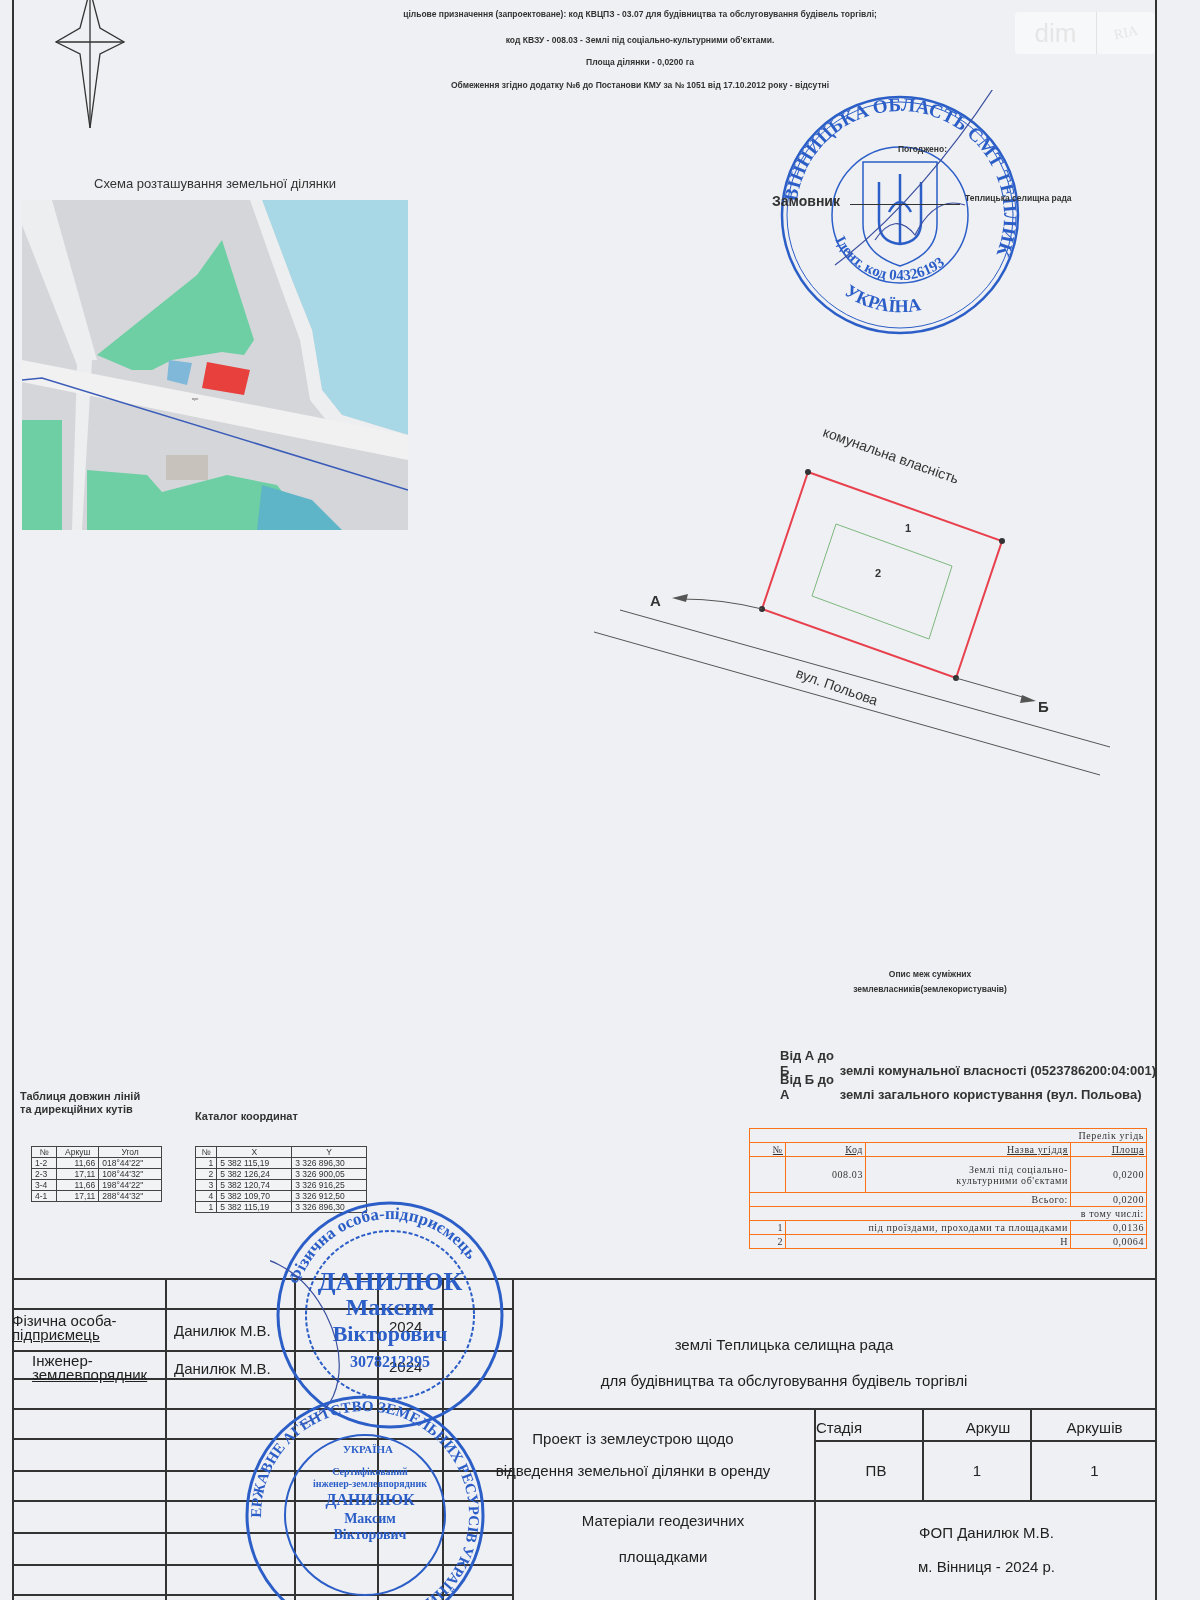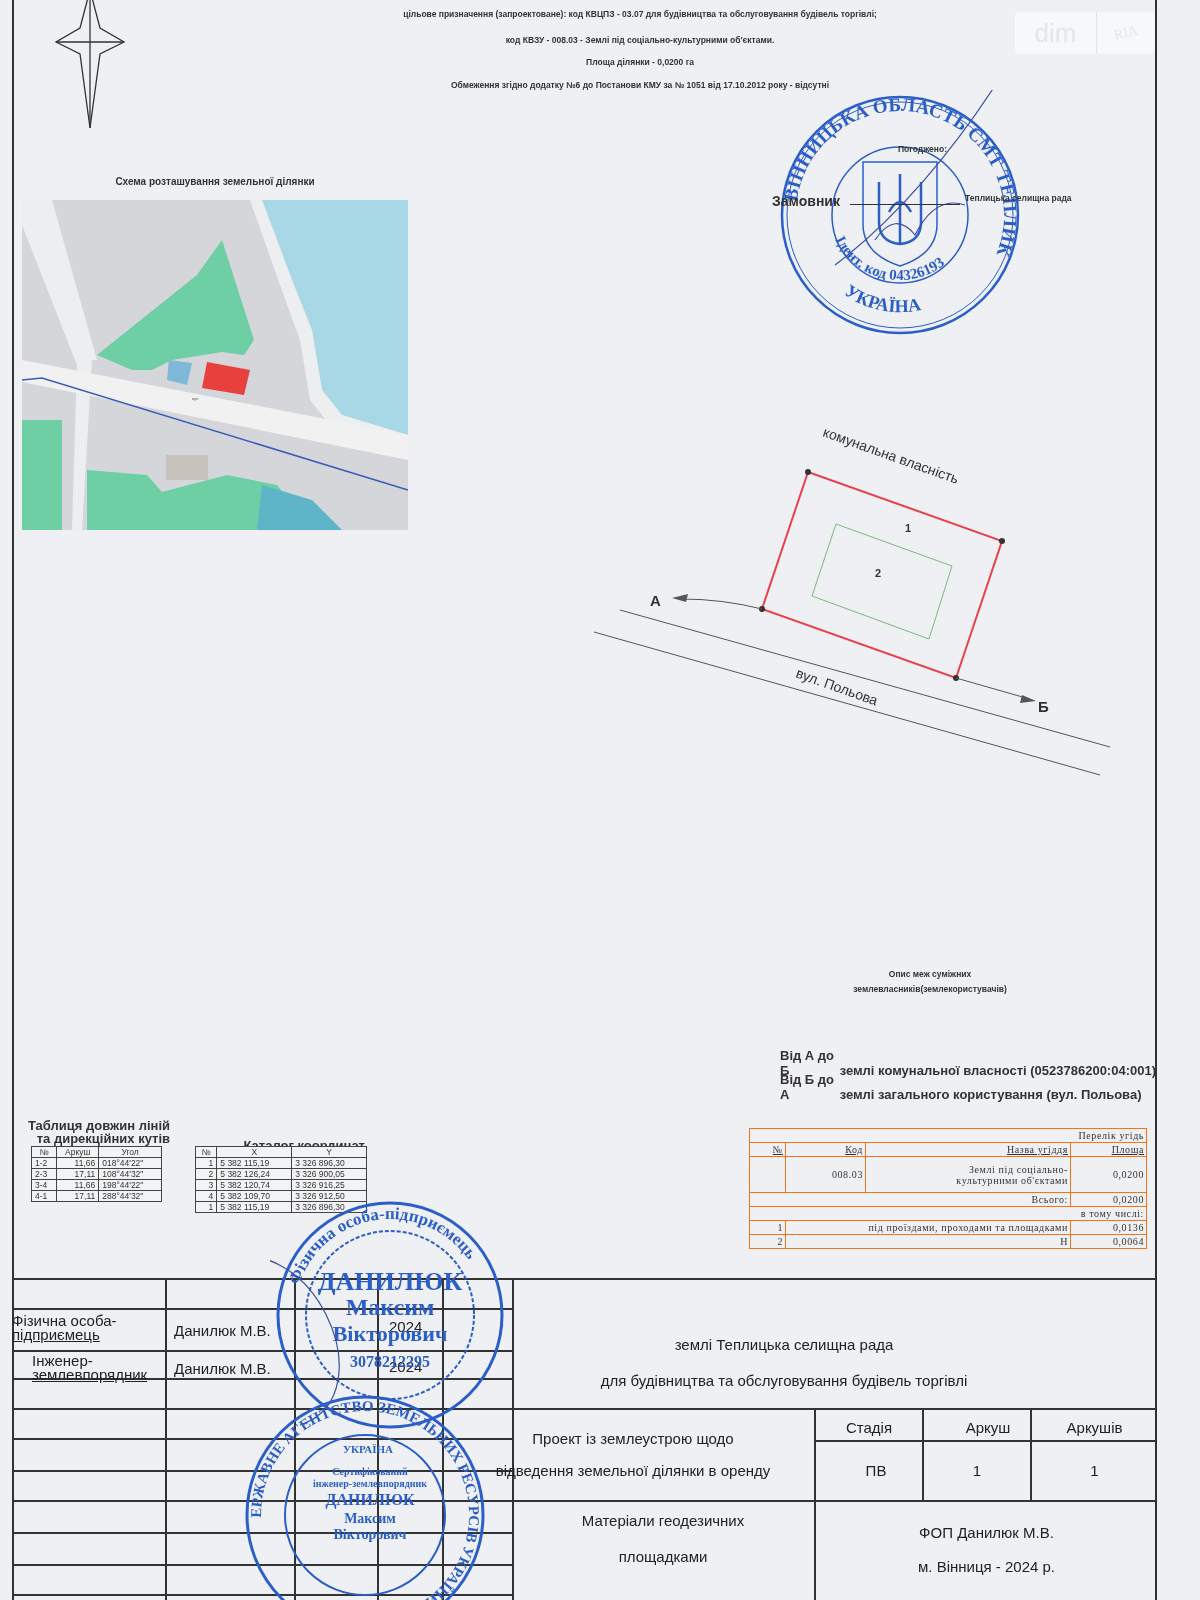--- a/index.html
+++ b/index.html
@@ -11,26 +11,26 @@
   .frame-left { position: absolute; left: 12px; top: 0; width: 2px; height: 1600px; background: #333; }
   .frame-right { position: absolute; left: 1155px; top: 0; width: 2px; height: 1600px; background: #333; }
 
   .abs { position: absolute; }
   .hdr-line { position: absolute; left: 330px; width: 620px; text-align: center; font-size: 8.5px; font-weight: bold; color: #333; }
 
   .watermark { position: absolute; left: 1015px; top: 12px; width: 140px; height: 42px; background: rgba(255,255,255,0.55); border-radius: 4px; display: flex; }
   .watermark .w1 { width: 82px; border-right: 1px solid rgba(220,220,220,0.8); color: #e6e6e6; font-size: 26px; text-align: center; line-height: 42px; }
   .watermark .w2 { flex: 1; color: #e6e6e6; font-size: 14px; text-align: center; line-height: 42px; font-family: "Liberation Serif", serif; transform: rotate(-12deg); }
 
-  .map-title { position: absolute; left: 22px; top: 176px; width: 386px; text-align: center; font-size: 10px; font-weight: bold; color: #333; }
+  .map-title { position: absolute; left: 22px; top: 176px; width: 386px; text-align: center; font-size: 13px; font-weight: normal; color: #333; }
   .map { position: absolute; left: 22px; top: 200px; width: 386px; height: 330px; background: #d4d6da; overflow: hidden; }
 
   .stamp-text { font-family: "Liberation Serif", serif; fill: #2c5ec8; font-weight: bold; }
 
-  .small-title { position: absolute; font-size: 13px; font-weight: bold; text-align: right; color: #333; line-height: 13px; margin-top: 29px; }
+  .small-title { position: absolute; font-size: 11px; font-weight: bold; text-align: left; color: #333; line-height: 13px; }
 
   table.mini { position: absolute; border-collapse: collapse; font-size: 8.5px; color: #333; background: #f2f3f5; }
   table.mini td, table.mini th { border: 1px solid #444; padding: 0 3px; height: 11px; font-weight: normal; white-space: nowrap; }
   table.mini th { text-align: center; }
   table.mini td.num { text-align: right; }
 
   table.ugid { position: absolute; left: 749px; top: 1128px; width: 398px; border-collapse: collapse; font-family: "Liberation Serif", serif; font-size: 10px; color: #333; }
   table.ugid td { border: 1px solid #f97316; text-align: right; padding: 0 2px; height: 14px; letter-spacing: 0.6px; }
   table.ugid td.u { text-decoration: underline; }
 
@@ -297,21 +297,21 @@
   </div>
   <div class="tb-left-label" style="left:162px;top:82px;">Данилюк М.В.</div>
   <div class="tb-left-label" style="left:377px;top:80px;">2024</div>
 
   <div class="tb-text" style="left:502px;top:56px;width:540px;">землі  Теплицька селищна рада</div>
   <div class="tb-text" style="left:502px;top:92px;width:540px;">для будівництва та обслуговування будівель торгівлі</div>
 
   <div class="tb-text" style="left:440px;top:150px;width:362px;">Проект із землеустрою щодо</div>
   <div class="tb-text" style="left:440px;top:182px;width:362px;">відведення земельної ділянки в оренду</div>
 
-  <div class="tb-text" style="left:804px;top:139px;width:106px;">Стадія</div>
+  <div class="tb-text" style="left:774px;top:139px;width:106px;">Стадія</div>
   <div class="tb-text" style="left:912px;top:139px;width:128px;">Аркуш</div>
   <div class="tb-text" style="left:1020px;top:139px;width:125px;">Аркушів</div>
   <div class="tb-text" style="left:804px;top:182px;width:120px;">ПВ</div>
   <div class="tb-text" style="left:912px;top:182px;width:106px;">1</div>
   <div class="tb-text" style="left:1020px;top:182px;width:125px;">1</div>
 
   <div class="tb-text" style="left:500px;top:232px;width:302px;">Матеріали геодезичних</div>
   <div class="tb-text" style="left:500px;top:268px;width:302px;">площадками</div>
   <div class="tb-text" style="left:804px;top:244px;width:341px;">ФОП Данилюк М.В.</div>
   <div class="tb-text" style="left:804px;top:278px;width:341px;">м. Вінниця - 2024 р.</div>

